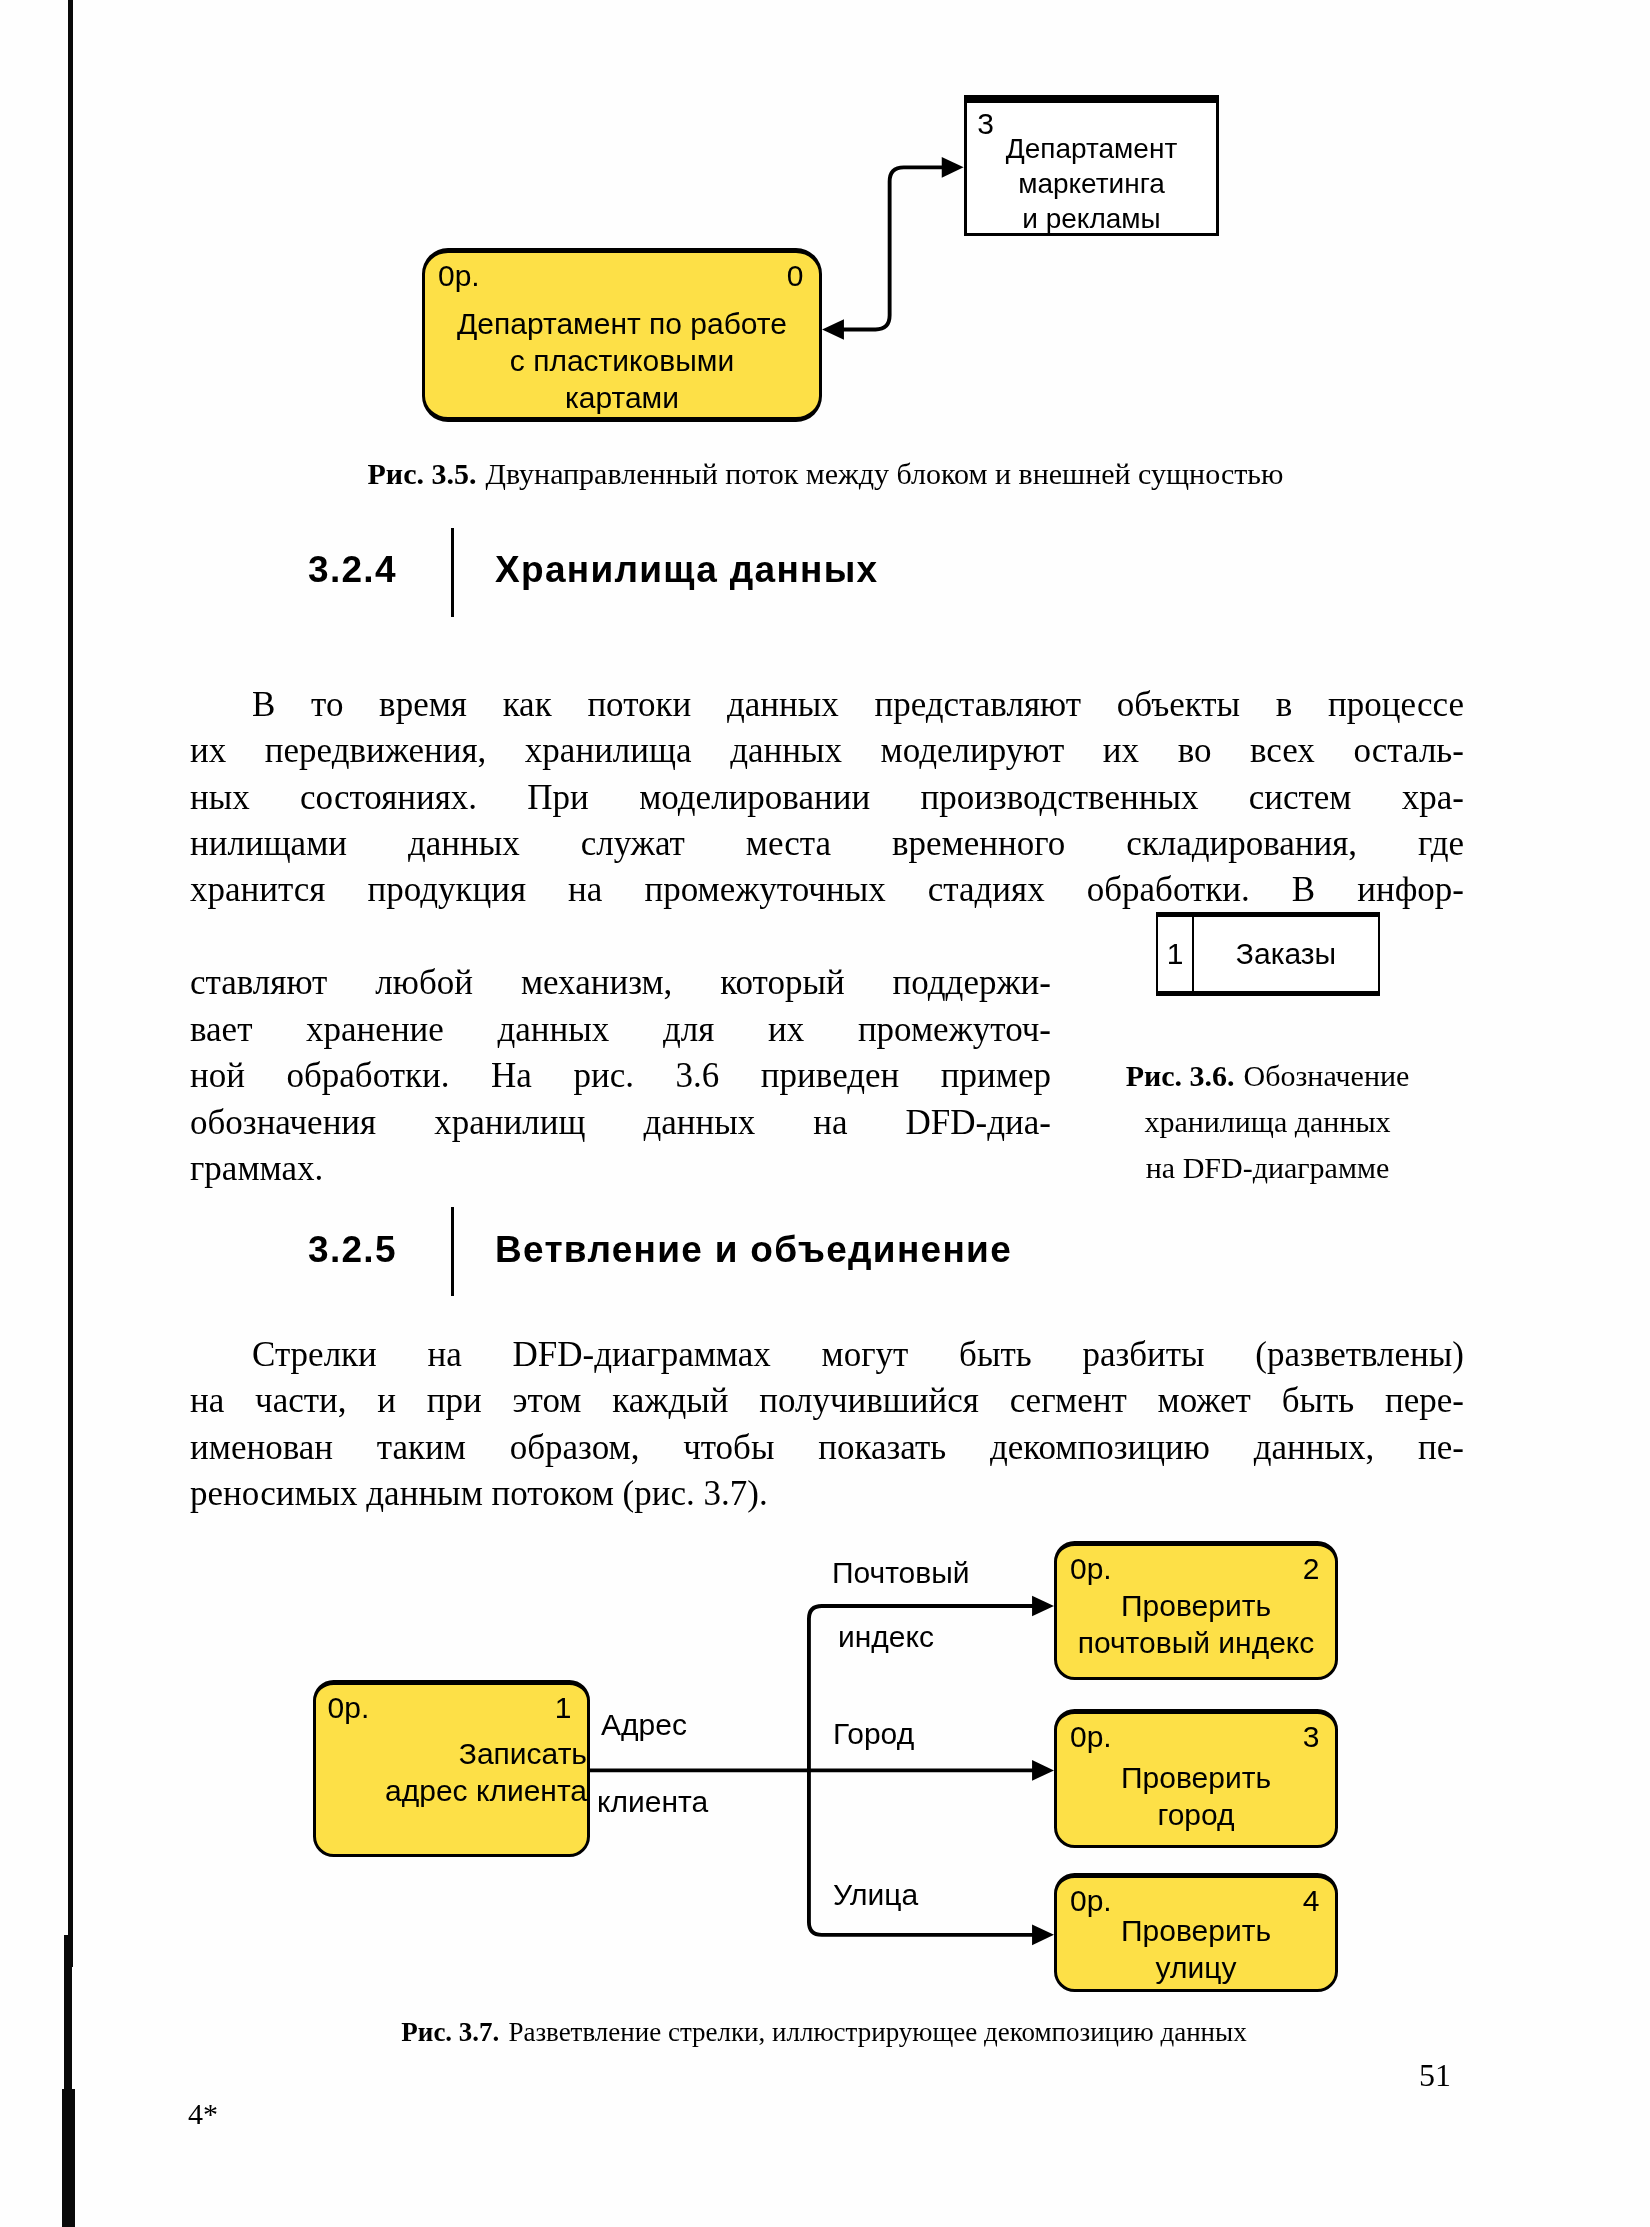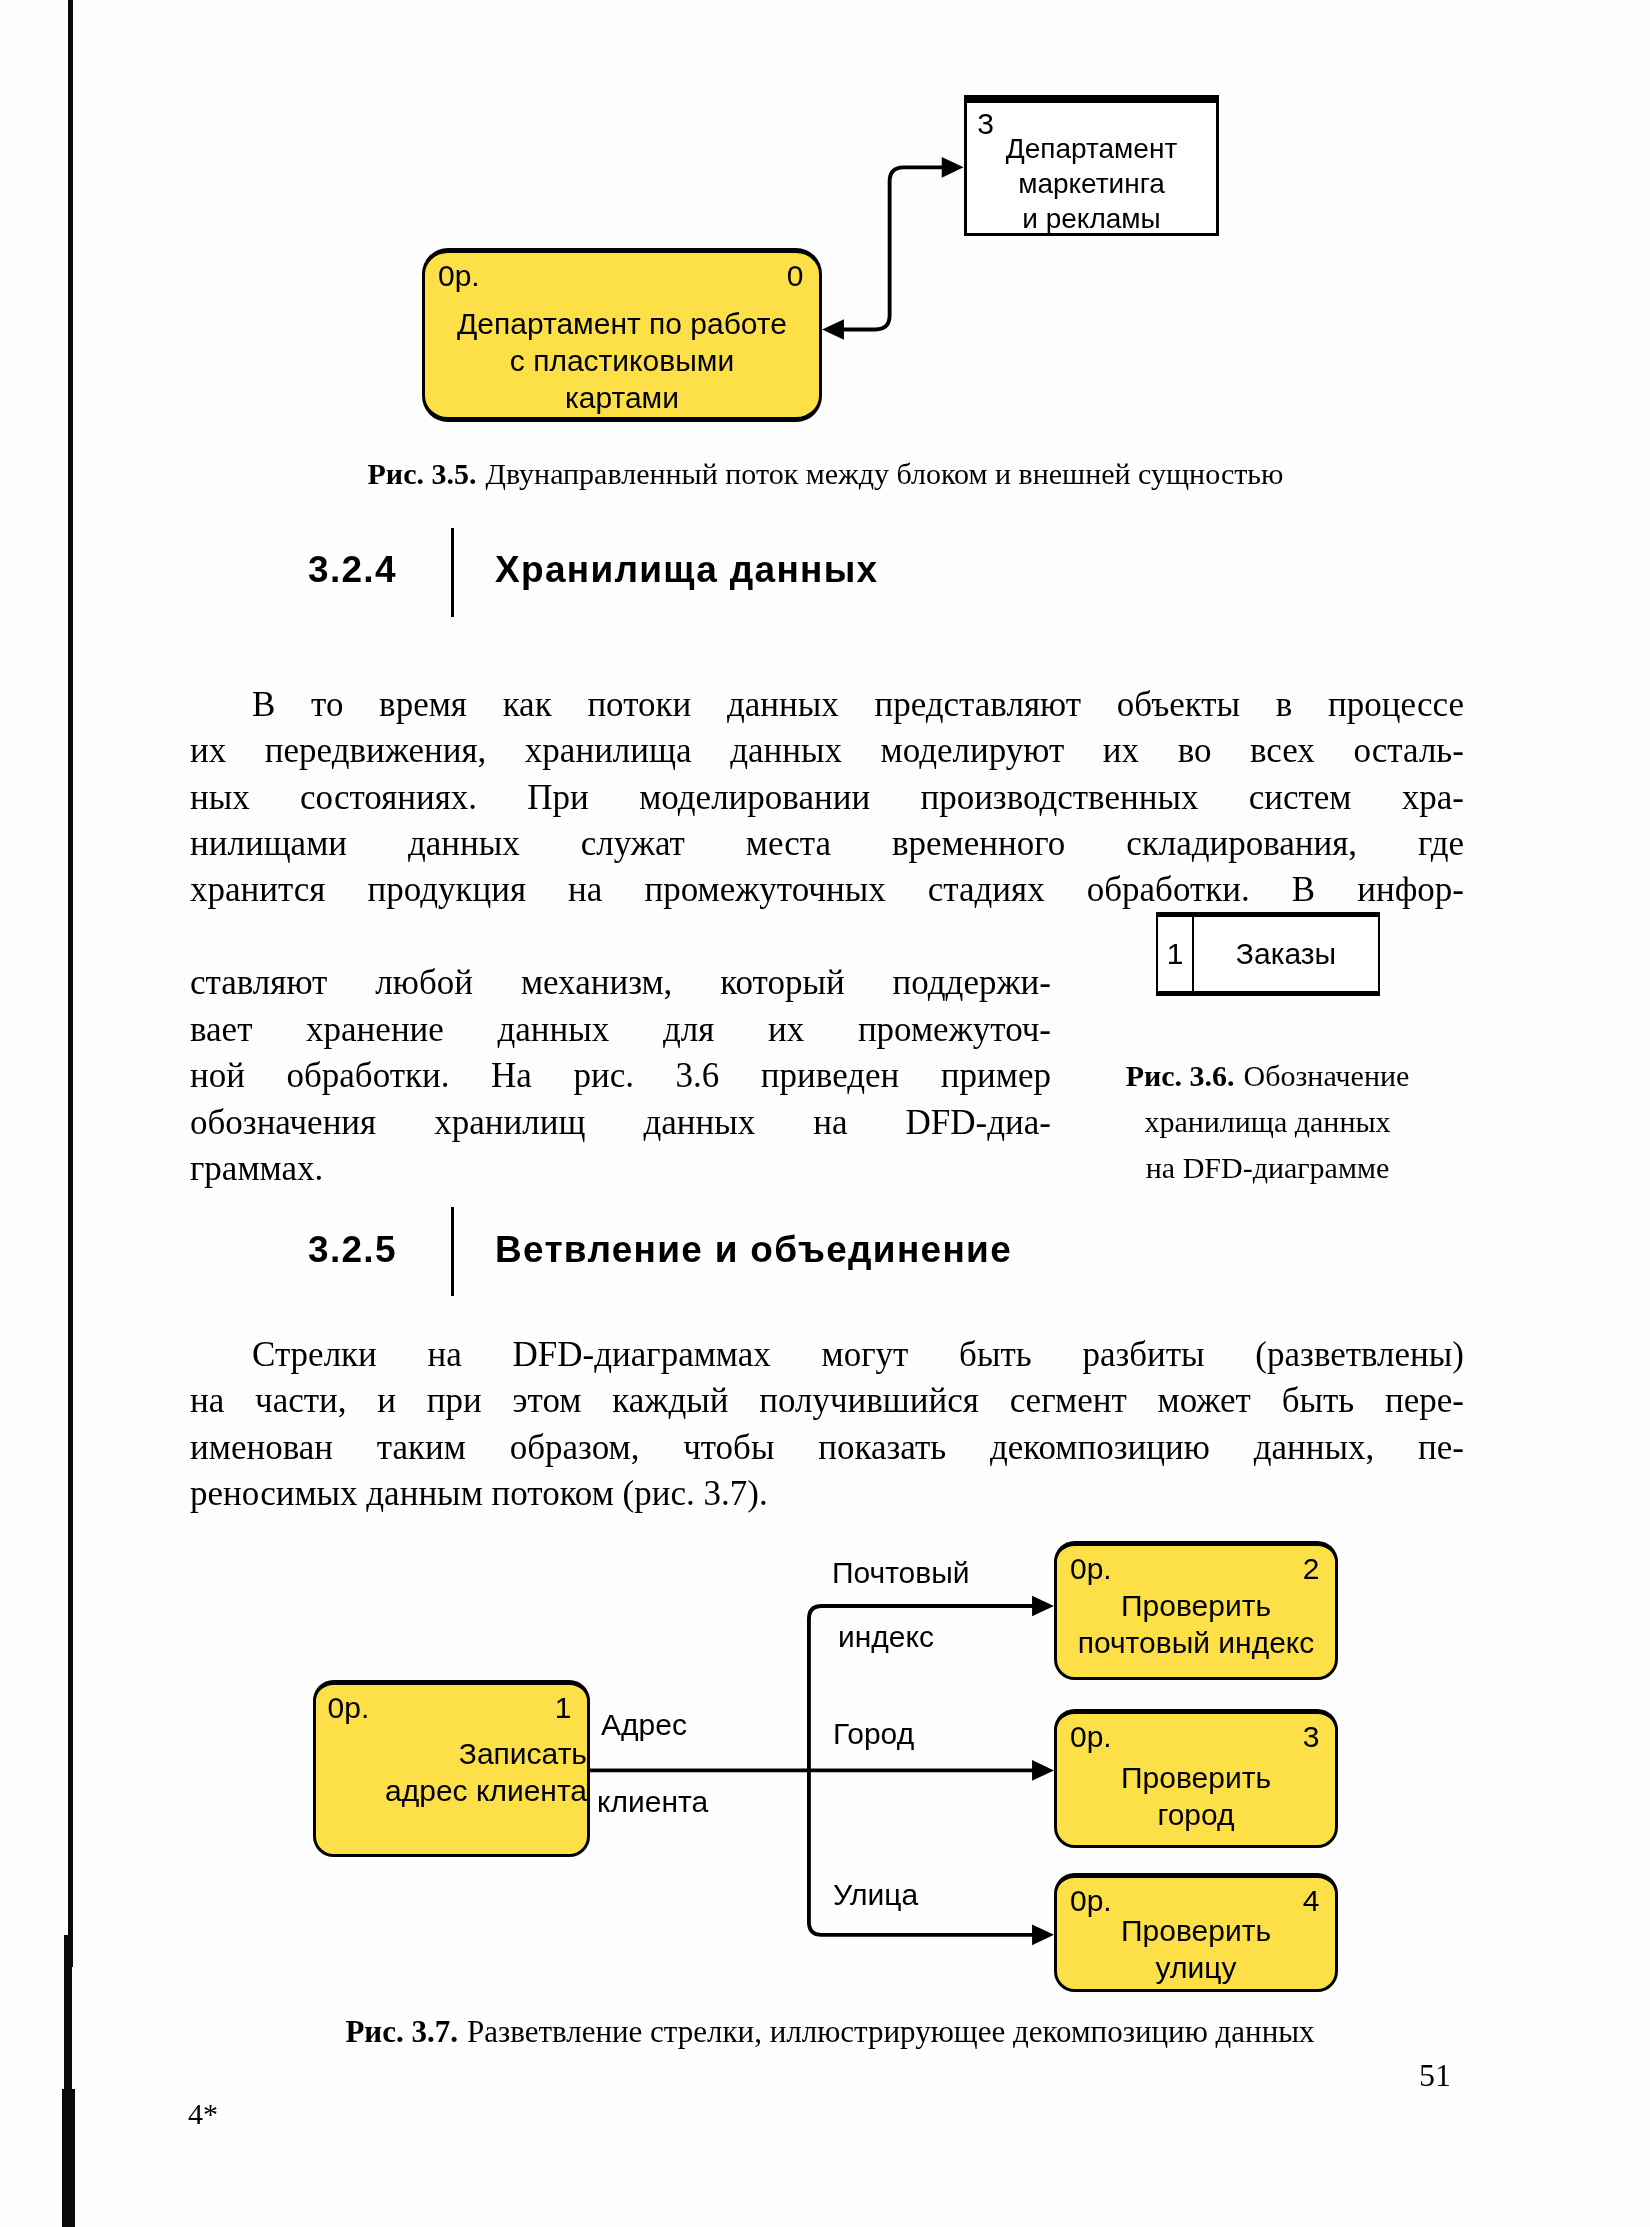--- a/index.html
+++ b/index.html
@@ -177,21 +177,21 @@
     <polygon points="735,615 701,599 701,631" fill="#000"></polygon>
   </svg>
 
   <span class="flow-label" style="left:601px;top:1708px;">Адрес</span>
   <span class="flow-label" style="left:597px;top:1785px;">клиента</span>
   <span class="flow-label" style="left:832px;top:1556px;">Почтовый</span>
   <span class="flow-label" style="left:838px;top:1620px;">индекс</span>
   <span class="flow-label" style="left:833px;top:1717px;">Город</span>
   <span class="flow-label" style="left:833px;top:1878px;">Улица</span>
 
-  <div class="caption" style="left:140px;top:2009px;width:1380px;font-size:31px;">
+  <div class="caption" style="left:134px;top:2009px;width:1380px;font-size:27px;">
     <span class="cap-label">Рис. 3.7.</span><span>Разветвление стрелки, иллюстрирующее декомпозицию данных</span>
   </div>
 
   <span class="pagenum" style="left:1387px;top:2057px;">51</span>
   <span class="footmark" style="left:188px;top:2097px;">4*</span>
 
 </div>
 
 
 </body></html>

